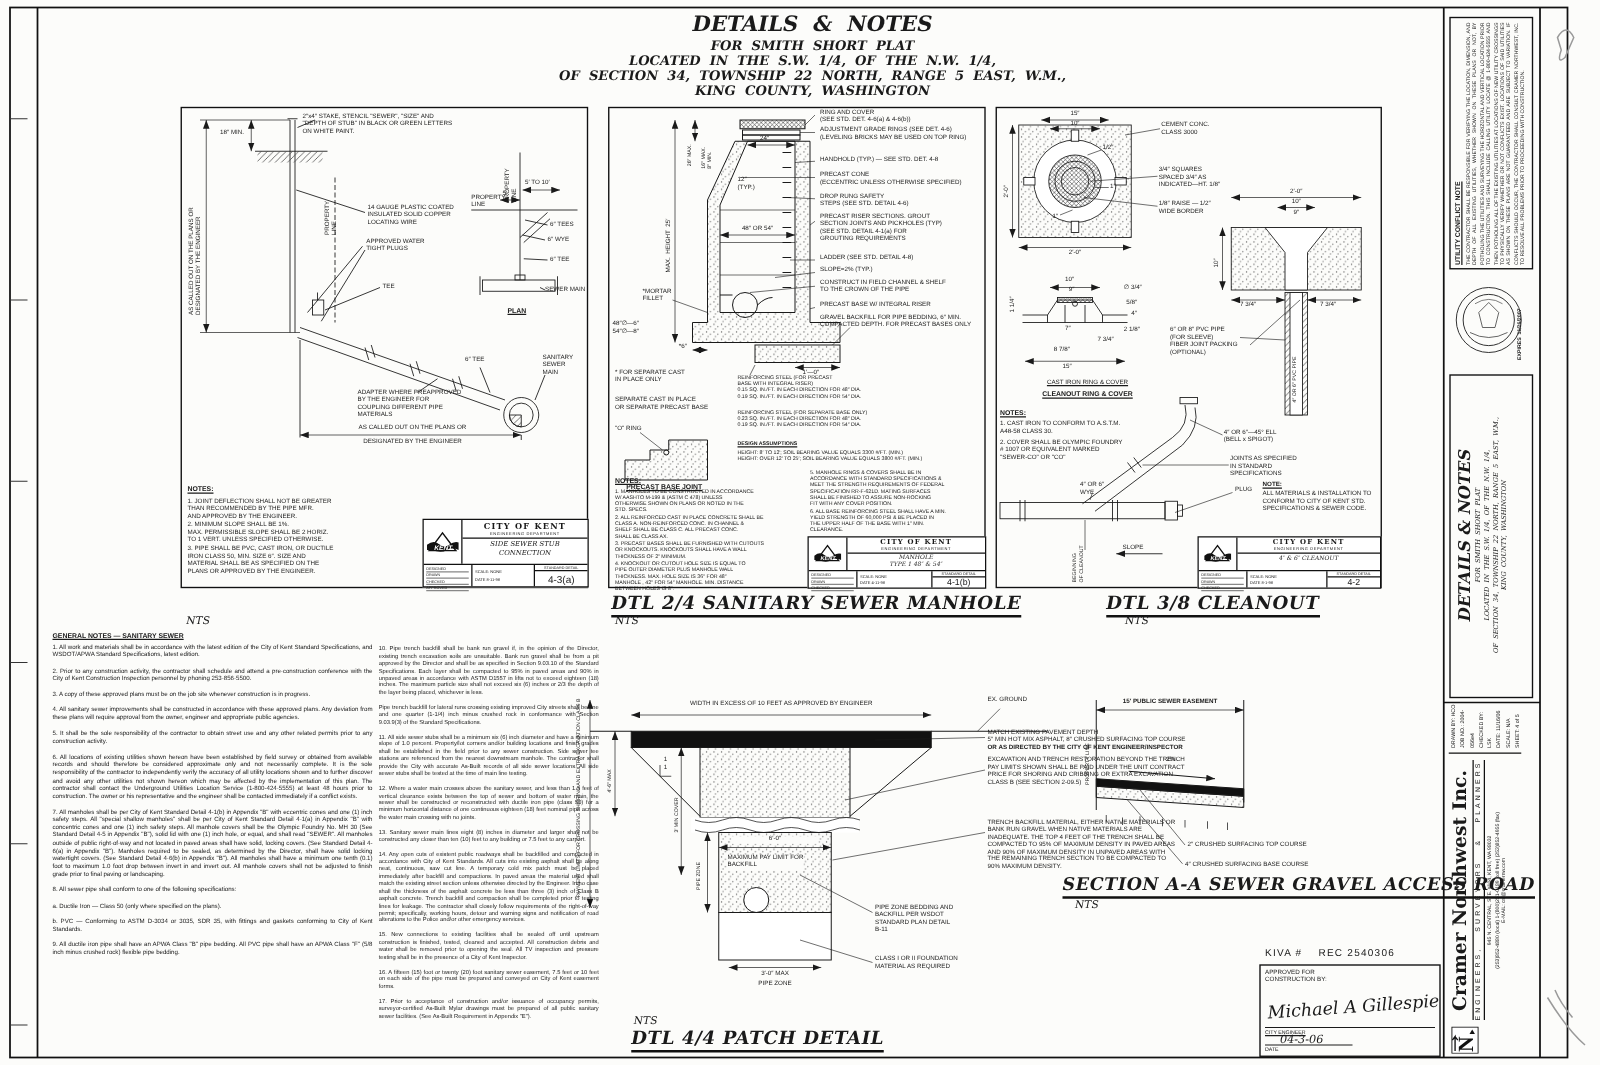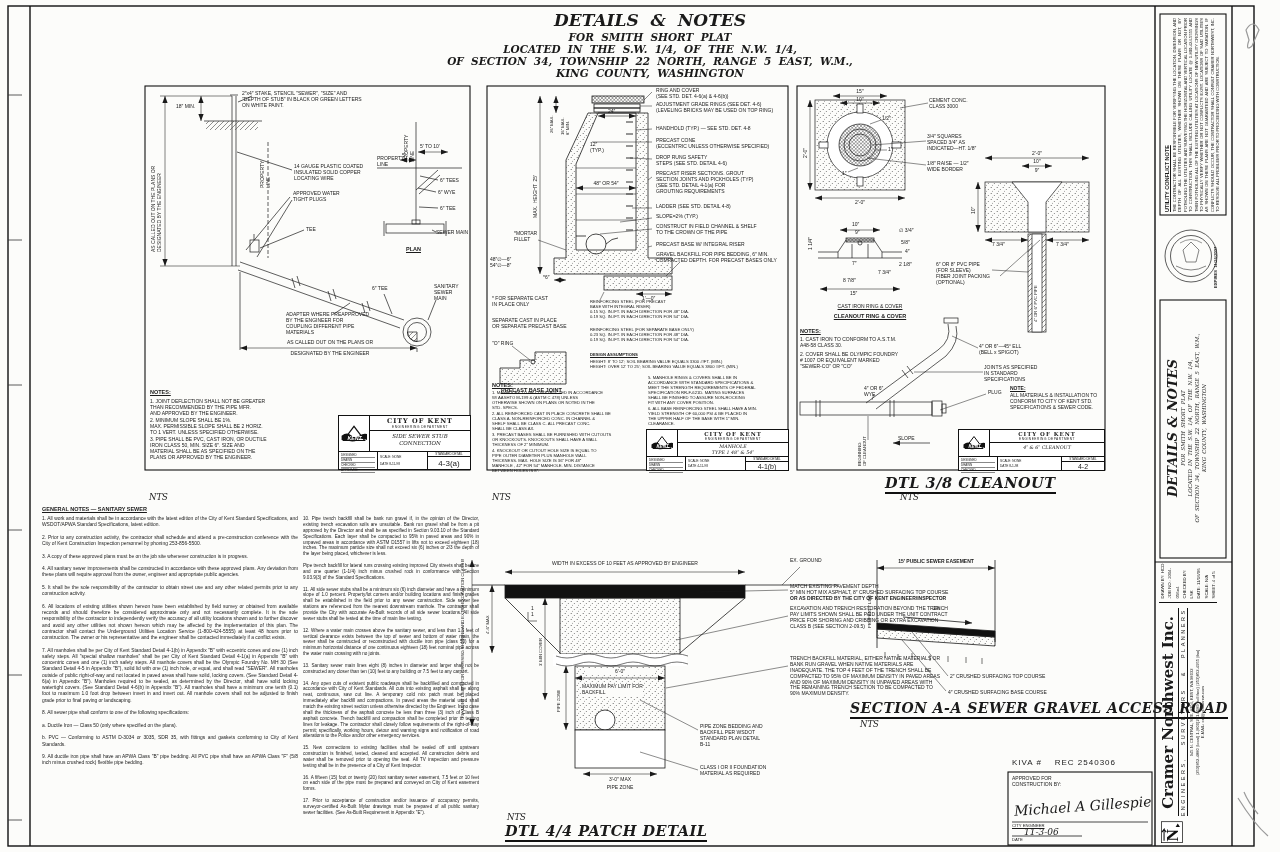--- a/index.html
+++ b/index.html
@@ -380,20 +380,21 @@
 <span class="lb f4" style="left:648px;top:376px">5.  MANHOLE RINGS &amp; COVERS SHALL BE IN
 ACCORDANCE WITH STANDARD SPECIFICATIONS &amp;
 MEET THE STRENGTH REQUIREMENTS OF FEDERAL
 SPECIFICATION RR-F-621D. MATING SURFACES
 SHALL BE FINISHED TO ASSURE NON-ROCKING
 FIT WITH ANY COVER POSITION.</span>
 <span class="lb f4" style="left:648px;top:407px">6.  ALL BASE REINFORCING STEEL SHALL HAVE A MIN.
 YIELD STRENGTH OF 60,000 PSI &amp; BE PLACED IN
 THE UPPER HALF OF THE BASE WITH 1″ MIN.
 CLEARANCE.</span>
+<div class="cap" style="left:489px;top:474px">DTL 2/4 SANITARY SEWER MANHOLE</div>
 <div class="nts" style="left:492px;top:492px">NTS</div>
 
 <span class="lb c" style="left:845px;top:89px;width:30px">15″</span>
 <span class="lb c" style="left:848px;top:97px;width:24px">10″</span>
 <span class="lb rot" style="left:803px;top:158px">2′-0″</span>
 <span class="lb c" style="left:845px;top:200px;width:30px">2′-0″</span>
 <span class="lb" style="left:882px;top:116px">1/2″</span>
 <span class="lb" style="left:888px;top:147px">1″</span>
 <span class="lb" style="left:842px;top:171px">1″</span>
 <span class="lb" style="left:929px;top:98px">CEMENT CONC.
@@ -675,16 +676,16 @@
 DATE:  11/16/06
 SCALE:  N/A
 SHEET:  4  of  5</div>
 </div>
 
 <span class="lb f8" style="left:1012px;top:758px;letter-spacing:1px;white-space:pre">KIVA #    REC 2540306</span>
 <span class="lb" style="left:1012px;top:776px">APPROVED FOR
 CONSTRUCTION BY:</span>
 <div class="sig" style="left:1014px;top:798px">Michael A Gillespie</div>
 <span class="lb u f4" style="left:1012px;top:824px">CITY ENGINEER</span>
-<div class="lb" style="left:1024px;top:827px;font-size:9px;font-family:'DejaVu Serif',serif;font-style:italic">11-3-06</div>
+<div class="lb" style="left:1024px;top:827px;font-size:9px;font-family:'DejaVu Serif',serif;font-style:italic">04-3-06</div>
 <span class="lb f4" style="left:1012px;top:838px">DATE</span>
 
 </div>
 
 </body></html>

